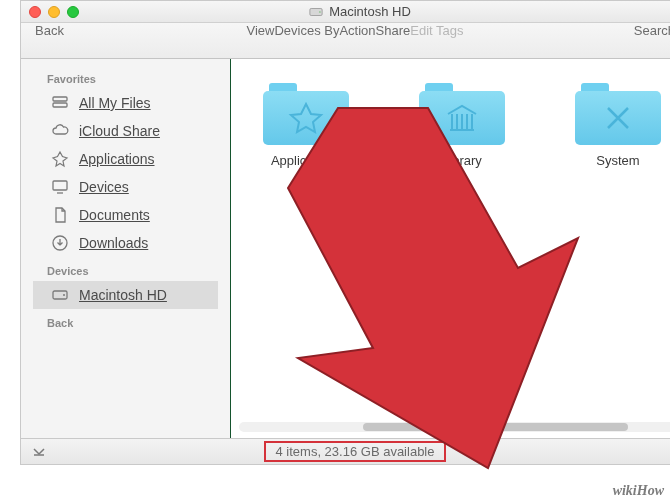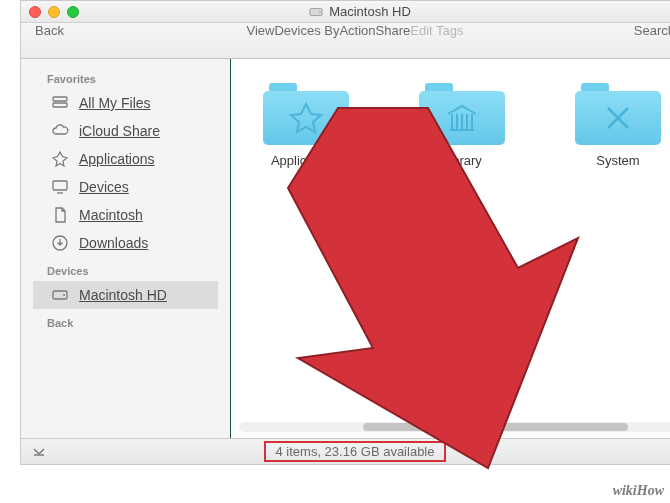--- a/index.html
+++ b/index.html
@@ -104,21 +104,21 @@
             <rect x="2" y="3" width="14" height="9" rx="1" fill="none" stroke="#7a7a7a" stroke-width="1.3"></rect>
             <path d="M6 15h6" stroke="#7a7a7a" stroke-width="1.3"></path>
           </svg>
         <span>Devices</span>
       </div>
       <div class="sb-item">
         <svg class="sb-icon" viewBox="0 0 18 18">
             <path d="M5 2h6l3 3v11H5z" fill="none" stroke="#7a7a7a" stroke-width="1.3"></path>
             <path d="M11 2v3h3" fill="none" stroke="#7a7a7a" stroke-width="1.3"></path>
           </svg>
-        <span>Macintosh</span>
+        <span>Documents</span>
       </div>
       <div class="sb-item">
         <svg class="sb-icon" viewBox="0 0 18 18">
             <circle cx="9" cy="9" r="7" fill="none" stroke="#7a7a7a" stroke-width="1.3"></circle>
             <path d="M9 5v6m0 0l-2.5-2.5M9 11l2.5-2.5" fill="none" stroke="#7a7a7a" stroke-width="1.3"></path>
           </svg>
         <span>Downloads</span>
       </div>
 
       <div class="sb-header">Devices</div>

